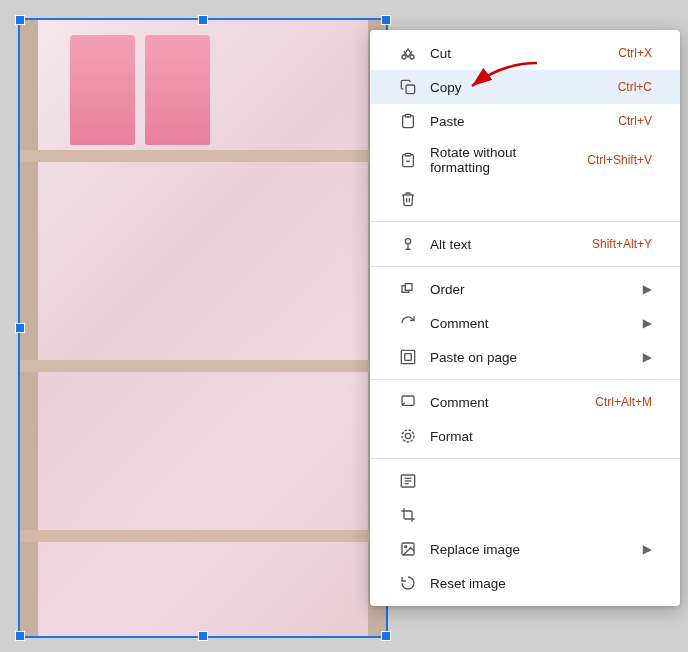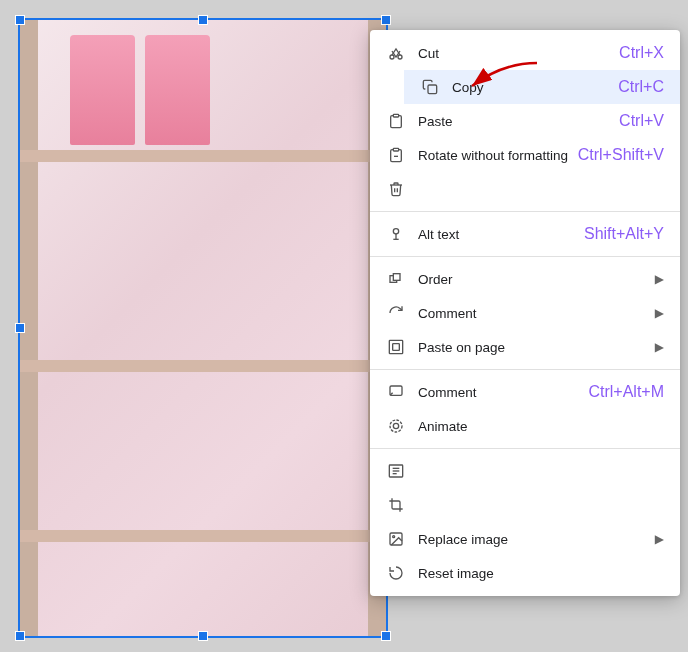--- a/index.html
+++ b/index.html
@@ -114,28 +114,27 @@
       background: white;
       border-radius: 4px;
       box-shadow: 0 4px 20px rgba(0,0,0,0.25), 0 1px 4px rgba(0,0,0,0.15);
       z-index: 100;
       padding: 6px 0;
     }
 
     .menu-item {
       display: flex;
       align-items: center;
-      padding: 7px 16px;
+      padding: 7px 28px;
       cursor: pointer;
       position: relative;
       user-select: none;
     }
     .menu-item.highlighted {
       background: #e8f0fe;
-      margin-left: 34px;
     }
 
     .menu-icon {
       width: 20px;
       height: 20px;
       margin-right: 12px;
       display: flex;
       align-items: center;
       justify-content: center;
       flex-shrink: 0;
@@ -143,22 +142,22 @@
       font-size: 15px;
     }
 
     .menu-label {
       flex: 1;
       color: #202124;
       font-size: 13.5px;
     }
 
     .menu-shortcut {
-      color: #8b5cf6;
-      font-size: 16px;
+      color: #c2410c;
+      font-size: 12px;
       margin-left: 8px;
     }
 
     .menu-arrow {
       color: #666;
       font-size: 12px;
       margin-left: 8px;
     }
 
     .menu-divider {
@@ -319,21 +318,21 @@
         <span class="menu-label">Comment</span>
         <span class="menu-shortcut">Ctrl+Alt+M</span>
       </div>
       <div class="menu-item">
         <div class="menu-icon">
           <svg width="16" height="16" viewBox="0 0 24 24" fill="none" stroke="#555" stroke-width="2">
             <circle cx="12" cy="12" r="4"></circle>
             <circle cx="12" cy="12" r="9" stroke-dasharray="4 2"></circle>
           </svg>
         </div>
-        <span class="menu-label">Animate</span>
+        <span class="menu-label">Format</span>
       </div>
       <div class="menu-divider"></div>
       <div class="menu-item">
         <div class="menu-icon">
           <svg width="16" height="16" viewBox="0 0 24 24" fill="none" stroke="#555" stroke-width="2">
             <rect x="2" y="3" width="20" height="18" rx="1"></rect>
             <line x1="7" y1="8" x2="17" y2="8"></line>
             <line x1="7" y1="12" x2="17" y2="12"></line>
             <line x1="7" y1="16" x2="13" y2="16"></line>
           </svg>

